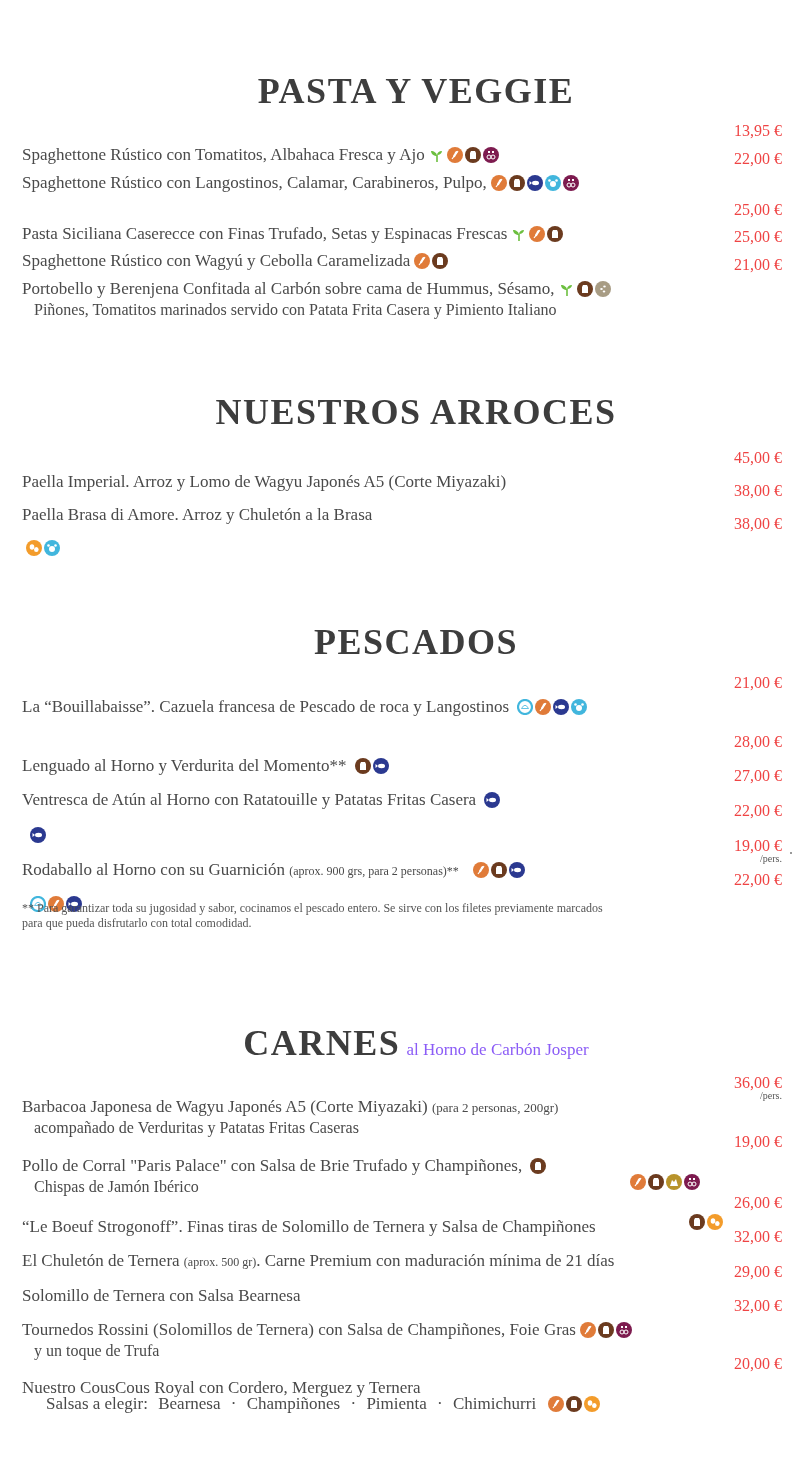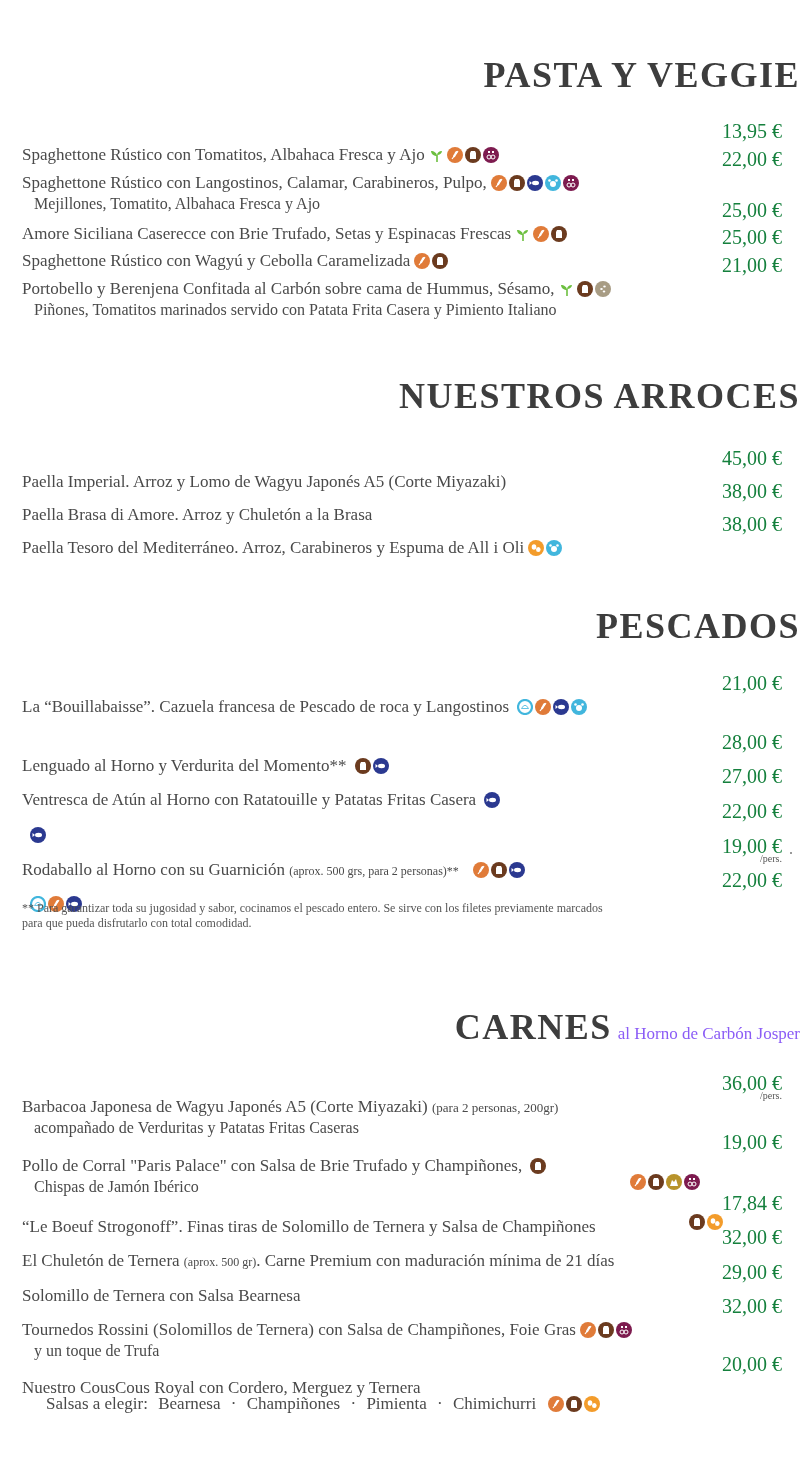--- a/index.html
+++ b/index.html
@@ -3,35 +3,35 @@
 <meta charset="utf-8">
 <style>
   html, body { margin: 0; padding: 0; background: #ffffff; }
   body {
     width: 800px; height: 1457px; position: relative; overflow: hidden;
     font-family: "Liberation Serif", "DejaVu Serif", serif;
     color: #4a4a4a;
   }
   .section { position: absolute; left: 0; width: 800px; }
   .section-title {
-    text-align: right; font-weight: bold; color: #3d3d3d;
-    font-size: 36px; letter-spacing: 1.5px; margin: 0;
+    text-align: center; font-weight: bold; color: #3d3d3d;
+    font-size: 36px; letter-spacing: 1.5px; margin: 16px;
     font-family: "Liberation Serif", "DejaVu Serif", serif;
     padding-left: 32px;
   }
   .section-title .subtitle {
     font-weight: normal; font-size: 17px; letter-spacing: 0; margin-left: 6px; color: #8b5cf6;
   }
   .item { position: absolute; left: 22px; width: 760px; }
   .item .line1 { font-size: 17px; line-height: 20px; white-space: nowrap; color: #4a4a4a; margin-top: 24px; }
   .item .line2 { font-size: 16px; line-height: 20px; padding-left: 12px; white-space: nowrap; color: #4a4a4a; }
   .item .note { font-size: 12px; }
   .price {
-    position: absolute; right: 0; top: 0; font-size: 20px; line-height: 20px;
-    text-align: right; color: #15803d; white-space: nowrap;
+    position: absolute; right: 0; top: 0; font-size: 16px; line-height: 20px;
+    text-align: right; color: #ef4444; white-space: nowrap;
   }
   .per { position: absolute; right: 0; top: 17px; font-size: 10px; color: #555; }
   .icons { display: inline-block; vertical-align: middle; margin-left: 4px; white-space: nowrap; }
   .ic {
     display: inline-block; width: 16px; height: 16px; border-radius: 50%;
     margin-right: 2px; vertical-align: middle; position: relative; top: -2px;
   }
   .ic svg { width: 16px; height: 16px; display: block; }
   .ic.sprout { border-radius: 0; background: none; }
   .footnote {
@@ -92,26 +92,25 @@
             <circle cx="8" cy="9" r="3" fill="#fff"></circle>
             <circle cx="4.5" cy="5.5" r="1.3" fill="#fff"></circle>
             <circle cx="11.5" cy="5.5" r="1.3" fill="#fff"></circle>
           </svg></span><span class="ic"><svg viewBox="0 0 16 16">
             <circle cx="8" cy="8" r="8" fill="#7d1b4f"></circle>
             <circle cx="6" cy="10" r="2" fill="none" stroke="#fff" stroke-width="1"></circle>
             <circle cx="10" cy="10" r="2" fill="none" stroke="#fff" stroke-width="1"></circle>
             <rect x="5" y="4" width="2" height="2" fill="#fff"></rect>
             <rect x="9" y="4" width="2" height="2" fill="#fff"></rect>
           </svg></span></span></div>
-  <div class="line2">Mejillones, Tomatito, Albahaca Fresca y Ajo</div>
   <span class="price">22,00 €</span>
 </div>
 
 <div class="item" style="top:200px;">
-  <div class="line1"><span>Amore Siciliana Caserecce con Brie Trufado, Setas y Espinacas Frescas</span><span class="icons"><span class="ic sprout"><svg viewBox="0 0 16 16">
+  <div class="line1"><span>Pasta Siciliana Caserecce con Finas Trufado, Setas y Espinacas Frescas</span><span class="icons"><span class="ic sprout"><svg viewBox="0 0 16 16">
             <path d="M8 15V8" stroke="#6cbf3f" stroke-width="1.6" fill="none"></path>
             <path d="M8 9C8 6 5 4 2 4c0 3 3 5 6 5z" fill="#6cbf3f"></path>
             <path d="M8 8c0-2 2-4 5-4 0 2-2 4-5 4z" fill="#6cbf3f"></path>
           </svg></span><span class="ic"><svg viewBox="0 0 16 16">
             <circle cx="8" cy="8" r="8" fill="#e07b39"></circle>
             <path d="M5 12 L11 4" stroke="#fff" stroke-width="1.2"></path>
             <ellipse cx="9" cy="6" rx="1.2" ry="2.2" transform="rotate(35 9 6)" fill="#fff"></ellipse>
             <ellipse cx="7.5" cy="8.5" rx="1.1" ry="2" transform="rotate(35 7.5 8.5)" fill="#fff"></ellipse>
           </svg></span><span class="ic"><svg viewBox="0 0 16 16">
             <circle cx="8" cy="8" r="8" fill="#6b3b1f"></circle>
@@ -159,21 +158,21 @@
   <div class="line1"><span>Paella Imperial. Arroz y Lomo de Wagyu Japonés A5 (Corte Miyazaki)</span></div>
   <span class="price">45,00 €</span>
 </div>
 
 <div class="item" style="top:481px;">
   <div class="line1"><span>Paella Brasa di Amore. Arroz y Chuletón a la Brasa</span></div>
   <span class="price">38,00 €</span>
 </div>
 
 <div class="item" style="top:514px;">
-  <div class="line1"><span>Paella Tesoro del Mediterráneo. Arroz,  Carabineros y Espuma de All i Oli</span><span class="icons"><span class="ic"><svg viewBox="0 0 16 16">
+  <div class="line1"><span class="icons"><span class="ic"><svg viewBox="0 0 16 16">
             <circle cx="8" cy="8" r="8" fill="#f39c2b"></circle>
             <ellipse cx="6" cy="7" rx="2.3" ry="2.7" fill="#fff"></ellipse>
             <ellipse cx="10.3" cy="9.5" rx="2.3" ry="2.5" fill="#fff"></ellipse>
           </svg></span><span class="ic"><svg viewBox="0 0 16 16">
             <circle cx="8" cy="8" r="8" fill="#41b6dd"></circle>
             <circle cx="8" cy="9" r="3" fill="#fff"></circle>
             <circle cx="4.5" cy="5.5" r="1.3" fill="#fff"></circle>
             <circle cx="11.5" cy="5.5" r="1.3" fill="#fff"></circle>
           </svg></span></span></div>
   <span class="price">38,00 €</span>
@@ -229,21 +228,21 @@
 <div class="item" style="top:801px;">
   <div class="line1"><span class="icons" style="margin-left:8px;"><span class="ic"><svg viewBox="0 0 16 16">
             <circle cx="8" cy="8" r="8" fill="#2b3990"></circle>
             <ellipse cx="8.5" cy="8" rx="3.5" ry="2.2" fill="#fff"></ellipse>
             <path d="M5 8 L2.5 6 L2.5 10z" fill="#fff"></path>
           </svg></span></span></div>
   <span class="price">22,00 €</span>
 </div>
 
 <div class="item" style="top:836px;">
-  <div class="line1"><span>Rodaballo al Horno con su Guarnición</span> <span class="note">(aprox. 500 grs, para 2 personas)**</span><span class="icons" style="margin-left:14px;"><span class="ic"><svg viewBox="0 0 16 16">
+  <div class="line1"><span>Rodaballo al Horno con su Guarnición</span> <span class="note">(aprox. 900 grs, para 2 personas)**</span><span class="icons" style="margin-left:14px;"><span class="ic"><svg viewBox="0 0 16 16">
             <circle cx="8" cy="8" r="8" fill="#e07b39"></circle>
             <path d="M5 12 L11 4" stroke="#fff" stroke-width="1.2"></path>
             <ellipse cx="9" cy="6" rx="1.2" ry="2.2" transform="rotate(35 9 6)" fill="#fff"></ellipse>
             <ellipse cx="7.5" cy="8.5" rx="1.1" ry="2" transform="rotate(35 7.5 8.5)" fill="#fff"></ellipse>
           </svg></span><span class="ic"><svg viewBox="0 0 16 16">
             <circle cx="8" cy="8" r="8" fill="#6b3b1f"></circle>
             <path d="M6 4h4l1 2v6H5V6z" fill="#fff"></path>
           </svg></span><span class="ic"><svg viewBox="0 0 16 16">
             <circle cx="8" cy="8" r="8" fill="#2b3990"></circle>
             <ellipse cx="8.5" cy="8" rx="3.5" ry="2.2" fill="#fff"></ellipse>
@@ -309,21 +308,21 @@
         <path d="M4 12 L12 12 L10 5 L8 8 L6 6z" fill="#fff"></path>
       </svg></span><span class="ic"><svg viewBox="0 0 16 16">
         <circle cx="8" cy="8" r="8" fill="#7d1b4f"></circle>
         <circle cx="6" cy="10" r="2" fill="none" stroke="#fff" stroke-width="1"></circle>
         <circle cx="10" cy="10" r="2" fill="none" stroke="#fff" stroke-width="1"></circle>
         <rect x="5" y="4" width="2" height="2" fill="#fff"></rect>
         <rect x="9" y="4" width="2" height="2" fill="#fff"></rect>
       </svg></span></div>
 <div class="item" style="top:1193px;">
   <div class="line1"><span>“Le Boeuf Strogonoff”. Finas tiras de Solomillo de Ternera y Salsa de Champiñones</span></div>
-  <span class="price">17,84 €</span>
+  <span class="price">26,00 €</span>
 </div>
 
 <div class="float-icons icons" style="left:685px; top:1214px;"><span class="ic"><svg viewBox="0 0 16 16">
         <circle cx="8" cy="8" r="8" fill="#6b3b1f"></circle>
         <path d="M6 4h4l1 2v6H5V6z" fill="#fff"></path>
       </svg></span><span class="ic"><svg viewBox="0 0 16 16">
         <circle cx="8" cy="8" r="8" fill="#f39c2b"></circle>
         <ellipse cx="6" cy="7" rx="2.3" ry="2.7" fill="#fff"></ellipse>
         <ellipse cx="10.3" cy="9.5" rx="2.3" ry="2.5" fill="#fff"></ellipse>
       </svg></span></div>

